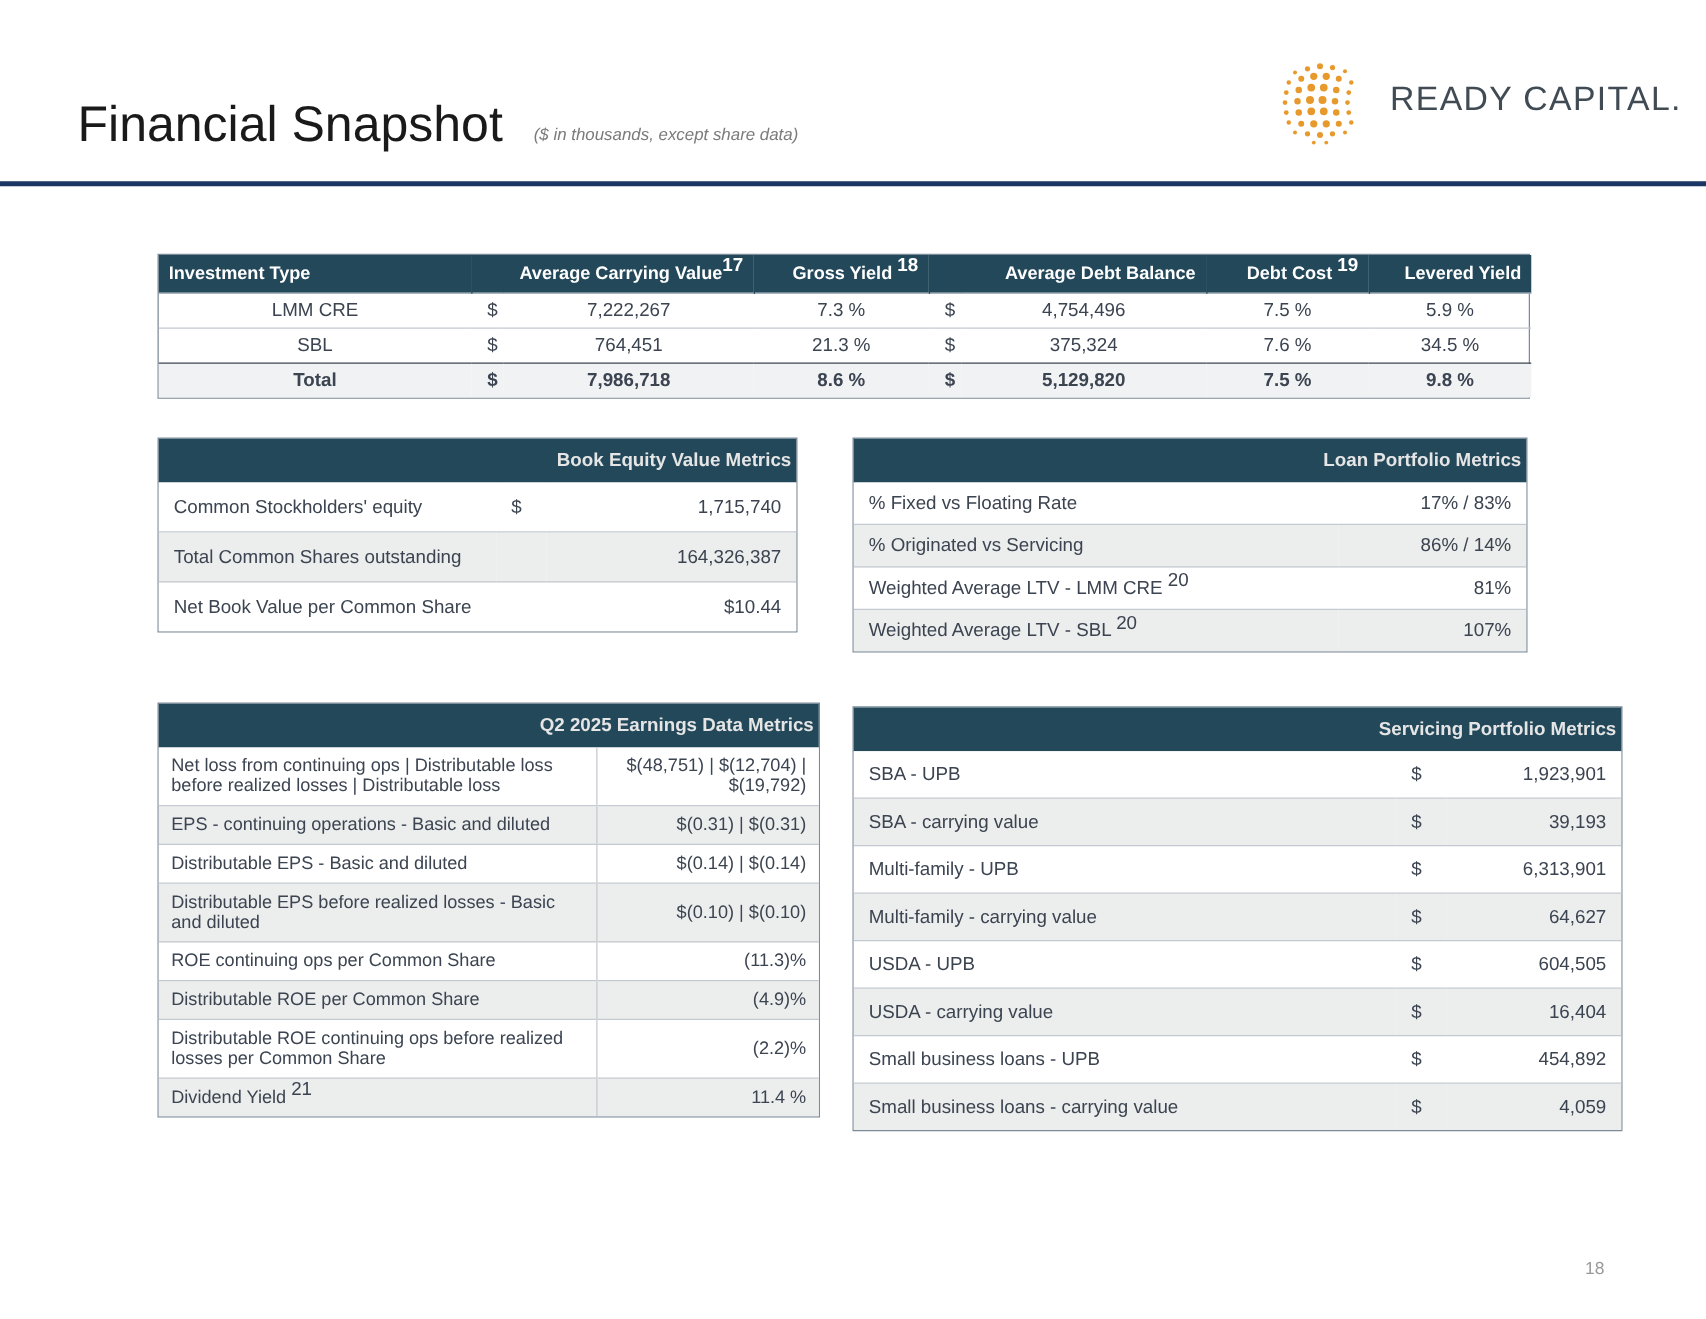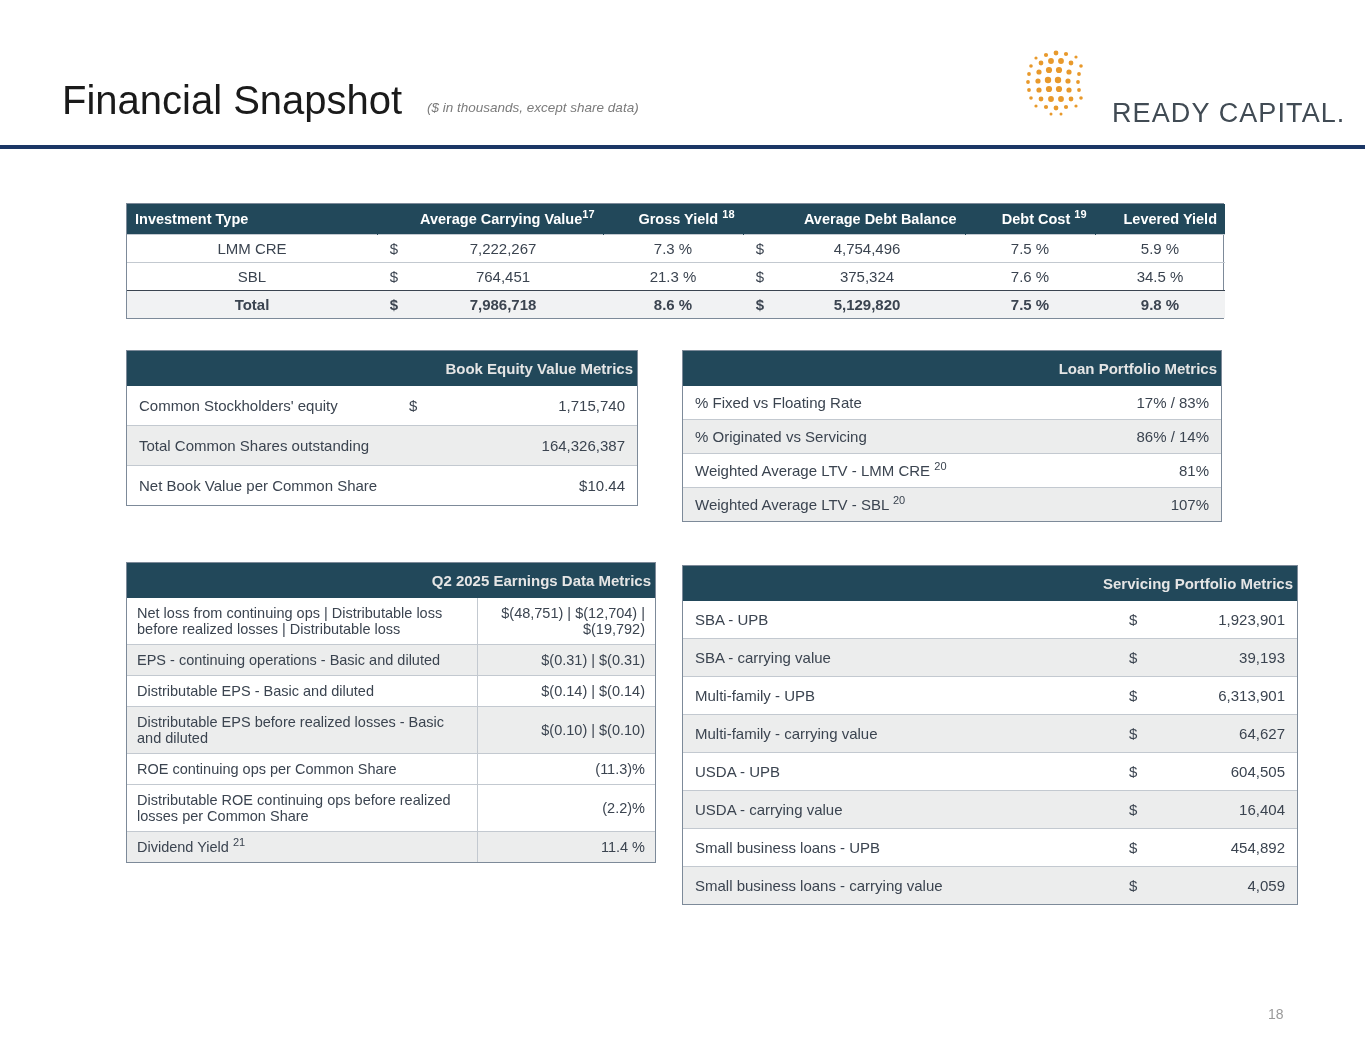--- a/index.html
+++ b/index.html
@@ -28,34 +28,33 @@
     background:#1b3665;
   }
 
   
   #brand-logo{position:absolute;left:1016px;top:46px;width:300px;height:72px;}
   #logo-mark{position:absolute;left:0;top:0;width:90px;height:72px;}
   #logo-wordmark{
     position:absolute;left:96px;top:18px;
     font-size:27px;letter-spacing:1.1px;color:#414b54;font-weight:400;
     white-space:nowrap;
-    margin-top:34px;
   }
 
   
   .tbl{position:absolute;background:#fff;border:1px solid #7d8a99;box-sizing:border-box;}
   .tbl table{border-collapse:collapse;width:100%;table-layout:fixed;}
   .thead-bar{
     background:#22485a;color:#e5e5e5;font-weight:bold;
     text-align:right;font-size:15px;padding:9px 4px;
   }
   .tbl td{font-size:15px;color:#3b4450;padding:7px 10px;vertical-align:middle;}
   .alt{background:#eceded;}
   .wht{background:#ffffff;}
-  sup{font-size:11px;vertical-align:super;line-height:0;}
+  sup{font-size:15px;vertical-align:super;line-height:0;}
 
   
   #investment-table{left:126px;top:203px;width:1098px;}
   #investment-table th{
     background:#22485a;color:#fff;font-size:14.5px;font-weight:bold;
     padding:7px 8px;text-align:left;white-space:nowrap;
     border-right:1px solid #22485a;
   }
   #investment-table th.r{text-align:right;}
   #investment-table td{font-size:15px;padding:5px 8px;border-top:1px solid #c3c9d0;text-align:center;}
@@ -286,20 +285,24 @@
         <td class="val">$(0.14) | $(0.14)</td>
       </tr>
       <tr class="alt">
         <td>Distributable EPS before realized losses - Basic and diluted</td>
         <td class="val">$(0.10) | $(0.10)</td>
       </tr>
       <tr class="wht">
         <td>ROE continuing ops per Common Share</td>
         <td class="val">(11.3)%</td>
       </tr>
+      <tr class="alt">
+        <td>Distributable ROE per Common Share</td>
+        <td class="val">(4.9)%</td>
+      </tr>
       <tr class="wht">
         <td>Distributable ROE continuing ops before realized losses per Common Share</td>
         <td class="val">(2.2)%</td>
       </tr>
       <tr class="alt">
         <td><span>Dividend Yield</span> <sup>21</sup></td>
         <td class="val">11.4 %</td>
       </tr>
     </tbody>
   </table>

